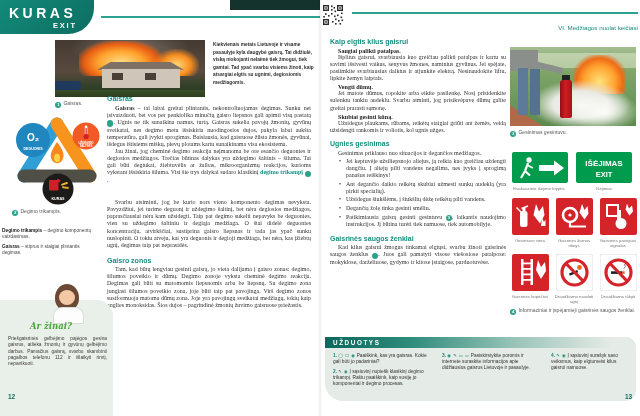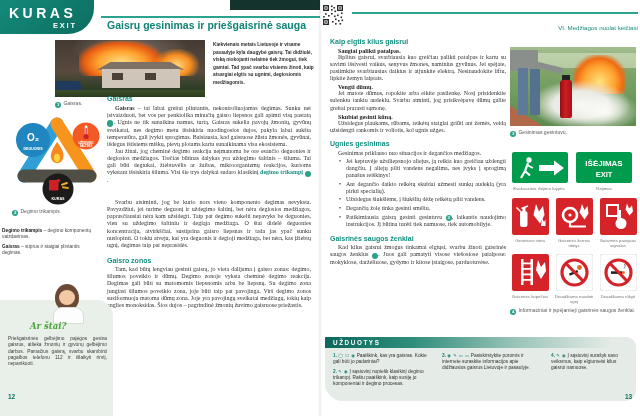--- a/index.html
+++ b/index.html
@@ -92,21 +92,20 @@
 <body>
 
 <div id="spread">
 
   <div class="abs logo-block">
     <div class="abs logo-main">KURAS</div>
     <div class="abs logo-sub">EXIT</div>
   </div>
   <div class="abs top-darkbar"></div>
   <div class="abs rule" style="left:101px;top:16px;width:219px;"></div>
-  <div class="abs page-title">Gaisrų gesinimas ir priešgaisrinė sauga</div>
 
   <div class="abs fire-photo">
     <div class="abs fp-smoke"></div>
     <div class="abs fp-flame1"></div>
     <div class="abs fp-flame2"></div>
     <div class="abs fp-roof"></div>
     <div class="abs fp-house"></div>
     <div class="abs fp-win1"></div>
     <div class="abs fp-win2"></div>
     <div class="abs fp-car"></div>
@@ -159,21 +158,21 @@
     <h3 class="sec" style="margin-top:8px;">Gaisro zonos</h3>
     <p class="body">Tam, kad būtų lengviau gesinti gaisrą, jo vieta dalijama į gaisro zonas: degimo, šilumos poveikio ir dūmų. Degimo zonoje vyksta cheminė degimo reakcija. Degimas gali būti su matomomis liepsnomis arba be liepsnų. Su degimo zona jungiasi šilumos poveikio zona, joje būti taip pat pavojinga. Virš degimo zonos susiformuoja matoma dūmų zona. Joje yra pavojingų sveikatai medžiagų, tokių kaip anglies monoksidas. Šios dujos – pagrindinė žmonių žuvimo gaisruose priežastis.</p>
   </div>
 
   <div class="abs know-box"></div>
   <div class="abs girl">
     <div class="girl-hair"></div>
     <div class="girl-face"></div>
     <div class="girl-body"></div>
   </div>
-  <div class="abs know-title">Ar štai?</div>
+  <div class="abs know-title">Ar žinai?</div>
   <div class="abs know-text">Priešgaisrinės gelbėjimo pajėgos gesina gaisrus, atlieka žmonių ir gyvūnų gelbėjimo darbus. Pamačius gaisrą, svarbu skambinti pagalbos telefonu 112 ir išlaikyti rimtį, nepanikuoti.</div>
   <div class="abs pageno" style="left:8px;top:393px;">12</div>
 
   <div class="abs gutter"></div>
 
   <div class="abs" style="left:322px;top:4px;">
     <svg width="22" height="22" viewBox="0 0 22 22">
       <rect width="22" height="22" fill="#fff"></rect>
       <g fill="#2b2b2b">
         <rect x="1" y="1" width="6" height="6"></rect>

